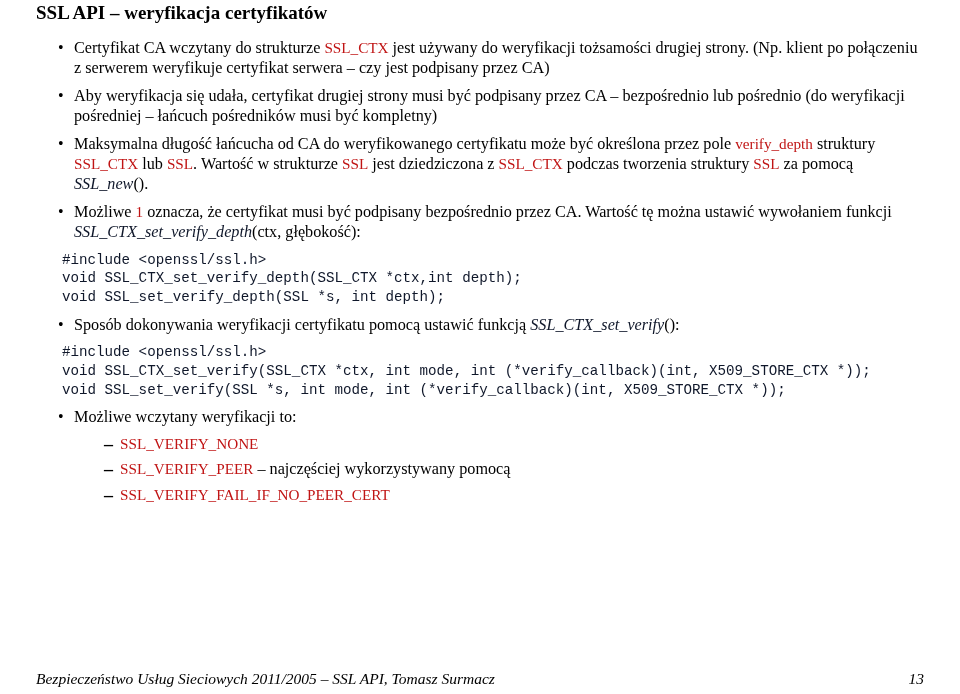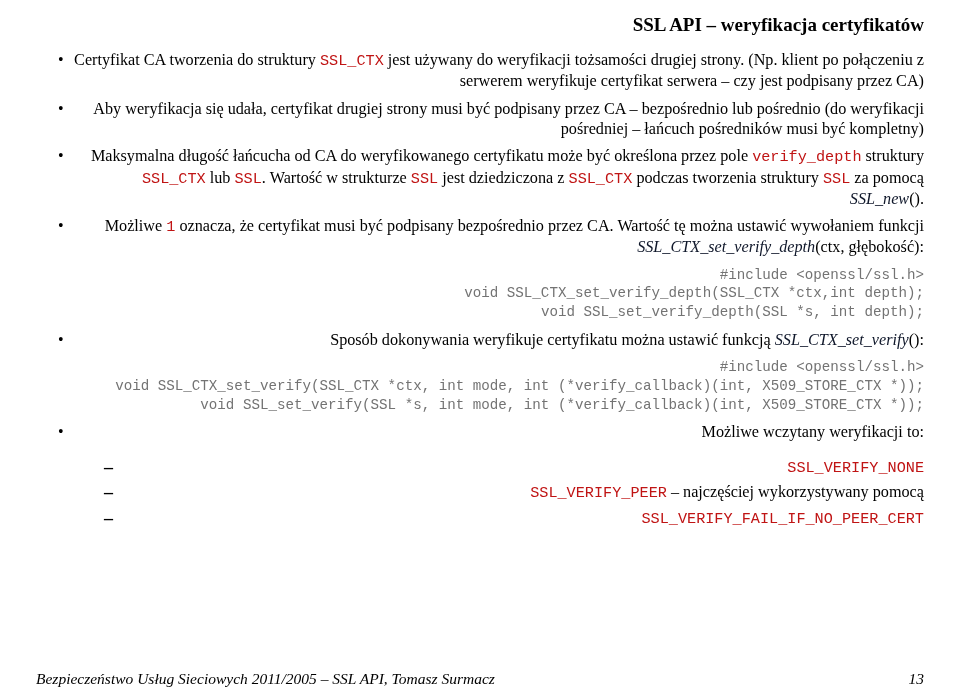--- a/index.html
+++ b/index.html
@@ -10,22 +10,21 @@
     height: 694px;
     background: #fff;
     font-family: "Times New Roman", Times, serif;
     color: #000;
   }
   .page {
     position: relative;
     box-sizing: border-box;
     width: 960px;
     height: 694px;
-    padding: 14px 36px 0 36px;
-    text-align: right;
+    padding: 2px 36px 0 36px;
   }
   .title {
     font-weight: bold;
     font-size: 19px;
     margin-bottom: 14px;
   }
   ul.main {
     list-style: none;
     padding: 0 0 0 22px;
     margin: 0;
@@ -37,34 +36,34 @@
     font-size: 16.2px;
     line-height: 1.26;
   }
   ul.main > li::before {
     content: "•";
     position: absolute;
     left: 0;
     top: 0;
     font-size: 16px;
   }
-  .tt { font-family: Liberation Mono, monospace; font-size: 15.2px; color: #c01414; }
+  .tt { font-family: Liberation Serif, serif; font-size: 15.2px; color: #c01414; }
   .redit { font-style: italic; color: #0f172a; }
   .code {
     font-family: "Courier New", Courier, monospace;
     font-size: 14.2px;
-    color: #737373;
+    color: #0f172a;
     white-space: pre;
     margin: 8px 0 8px 26px;
     line-height: 1.32;
   }
   ul.sub {
     list-style: none;
     padding: 0 0 0 30px;
-    margin: 14px 0 0 0;
+    margin: 6px 0 0 0;
   }
   ul.sub > li {
     position: relative;
     padding-left: 16px;
     margin-bottom: 4px;
     font-size: 16.2px;
     line-height: 1.32;
   }
   ul.sub > li::before {
     content: "–";
@@ -89,21 +88,21 @@
 </head>
 <body>
 
 <div class="page">
 
   <div class="title">SSL API – weryfikacja certyfikatów</div>
 
   <ul class="main">
 
     <li>
-      <span>Certyfikat CA tworzenia do struktury </span><span class="tt">SSL_CTX</span><span> jest używany do weryfikacji tożsamości drugiej strony. (Np. klient po połączeniu z serwerem weryfikuje certyfikat serwera – czy jest podpisany przez CA)</span>
+      <span>Certyfikat CA wczytany do strukturze </span><span class="tt">SSL_CTX</span><span> jest używany do weryfikacji tożsamości drugiej strony. (Np. klient po połączeniu z serwerem weryfikuje certyfikat serwera – czy jest podpisany przez CA)</span>
     </li>
 
     <li>
       <span>Aby weryfikacja się udała, certyfikat drugiej strony musi być podpisany przez CA – bezpośrednio lub pośrednio (do weryfikacji pośredniej – łańcuch pośredników musi być kompletny)</span>
     </li>
 
     <li>
       <span>Maksymalna długość łańcucha od CA do weryfikowanego certyfikatu może być określona przez pole </span><span class="tt">verify_depth</span><span> struktury </span><span class="tt">SSL_CTX</span><span> lub </span><span class="tt">SSL</span><span>. Wartość w strukturze </span><span class="tt">SSL</span><span> jest dziedziczona z </span><span class="tt">SSL_CTX</span><span> podczas tworzenia struktury </span><span class="tt">SSL</span><span> za pomocą </span><span class="redit">SSL_new</span><span>()</span><span>.</span>
     </li>
 
@@ -112,21 +111,21 @@
     </li>
 
   </ul>
 
   <div class="code">#include &lt;openssl/ssl.h&gt;
 void SSL_CTX_set_verify_depth(SSL_CTX *ctx,int depth);
 void SSL_set_verify_depth(SSL *s, int depth);</div>
 
   <ul class="main">
     <li>
-      <span>Sposób dokonywania weryfikuje certyfikatu można ustawić funkcją </span><span class="redit">SSL_CTX_set_verify</span><span>()</span><span>:</span>
+      <span>Sposób dokonywania weryfikacji certyfikatu pomocą ustawić funkcją </span><span class="redit">SSL_CTX_set_verify</span><span>()</span><span>:</span>
     </li>
   </ul>
 
   <div class="code">#include &lt;openssl/ssl.h&gt;
 void SSL_CTX_set_verify(SSL_CTX *ctx, int mode, int (*verify_callback)(int, X509_STORE_CTX *));
 void SSL_set_verify(SSL *s, int mode, int (*verify_callback)(int, X509_STORE_CTX *));</div>
 
   <ul class="main">
     <li>
       <span>Możliwe wczytany weryfikacji to:</span>

